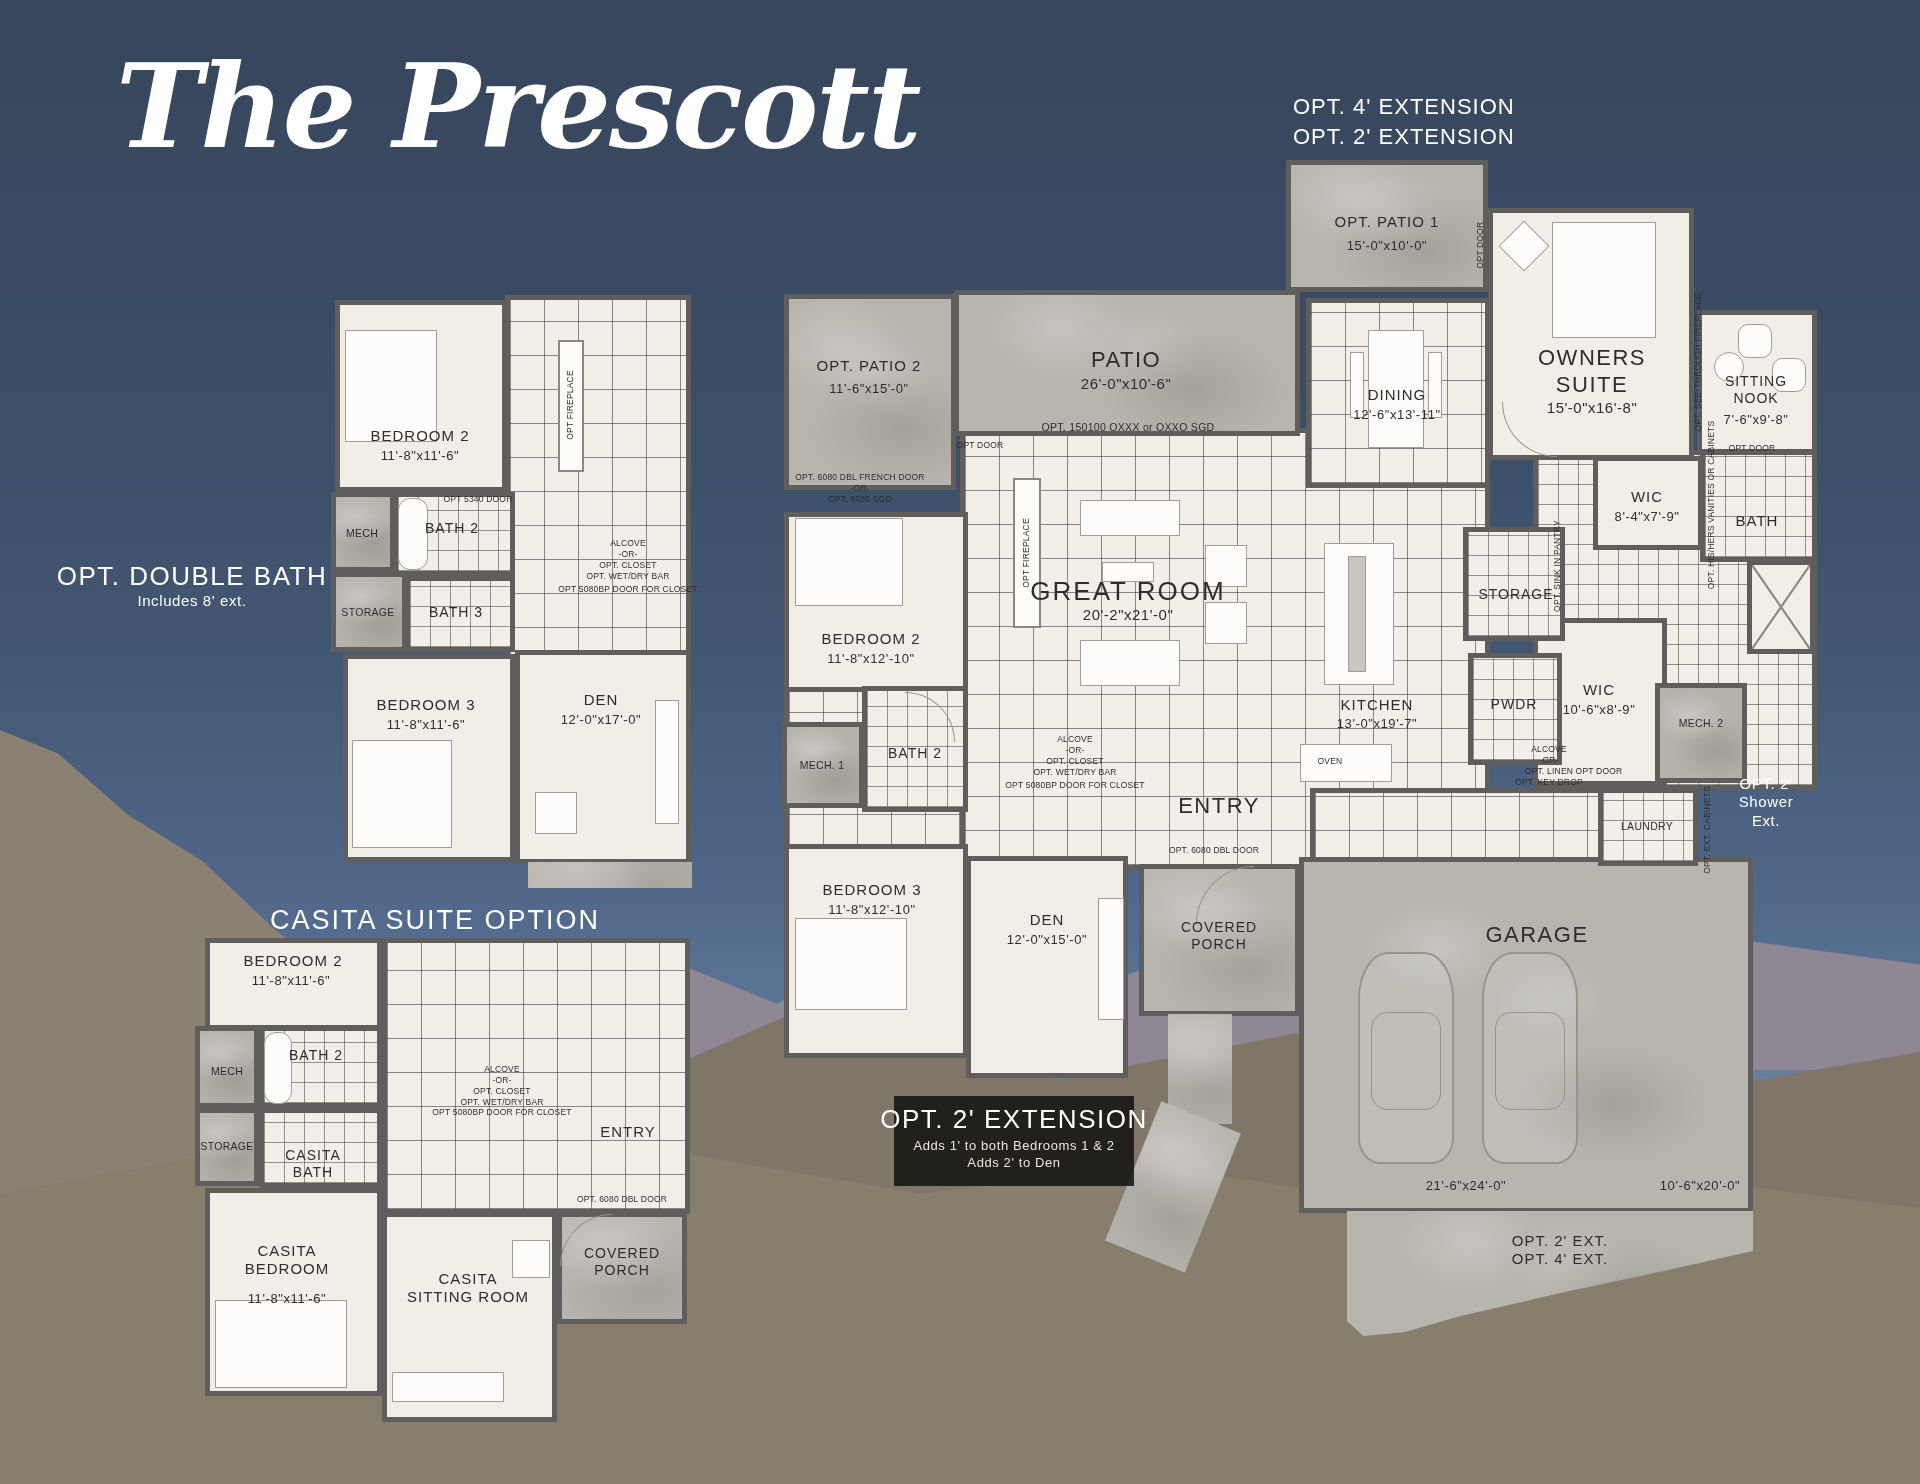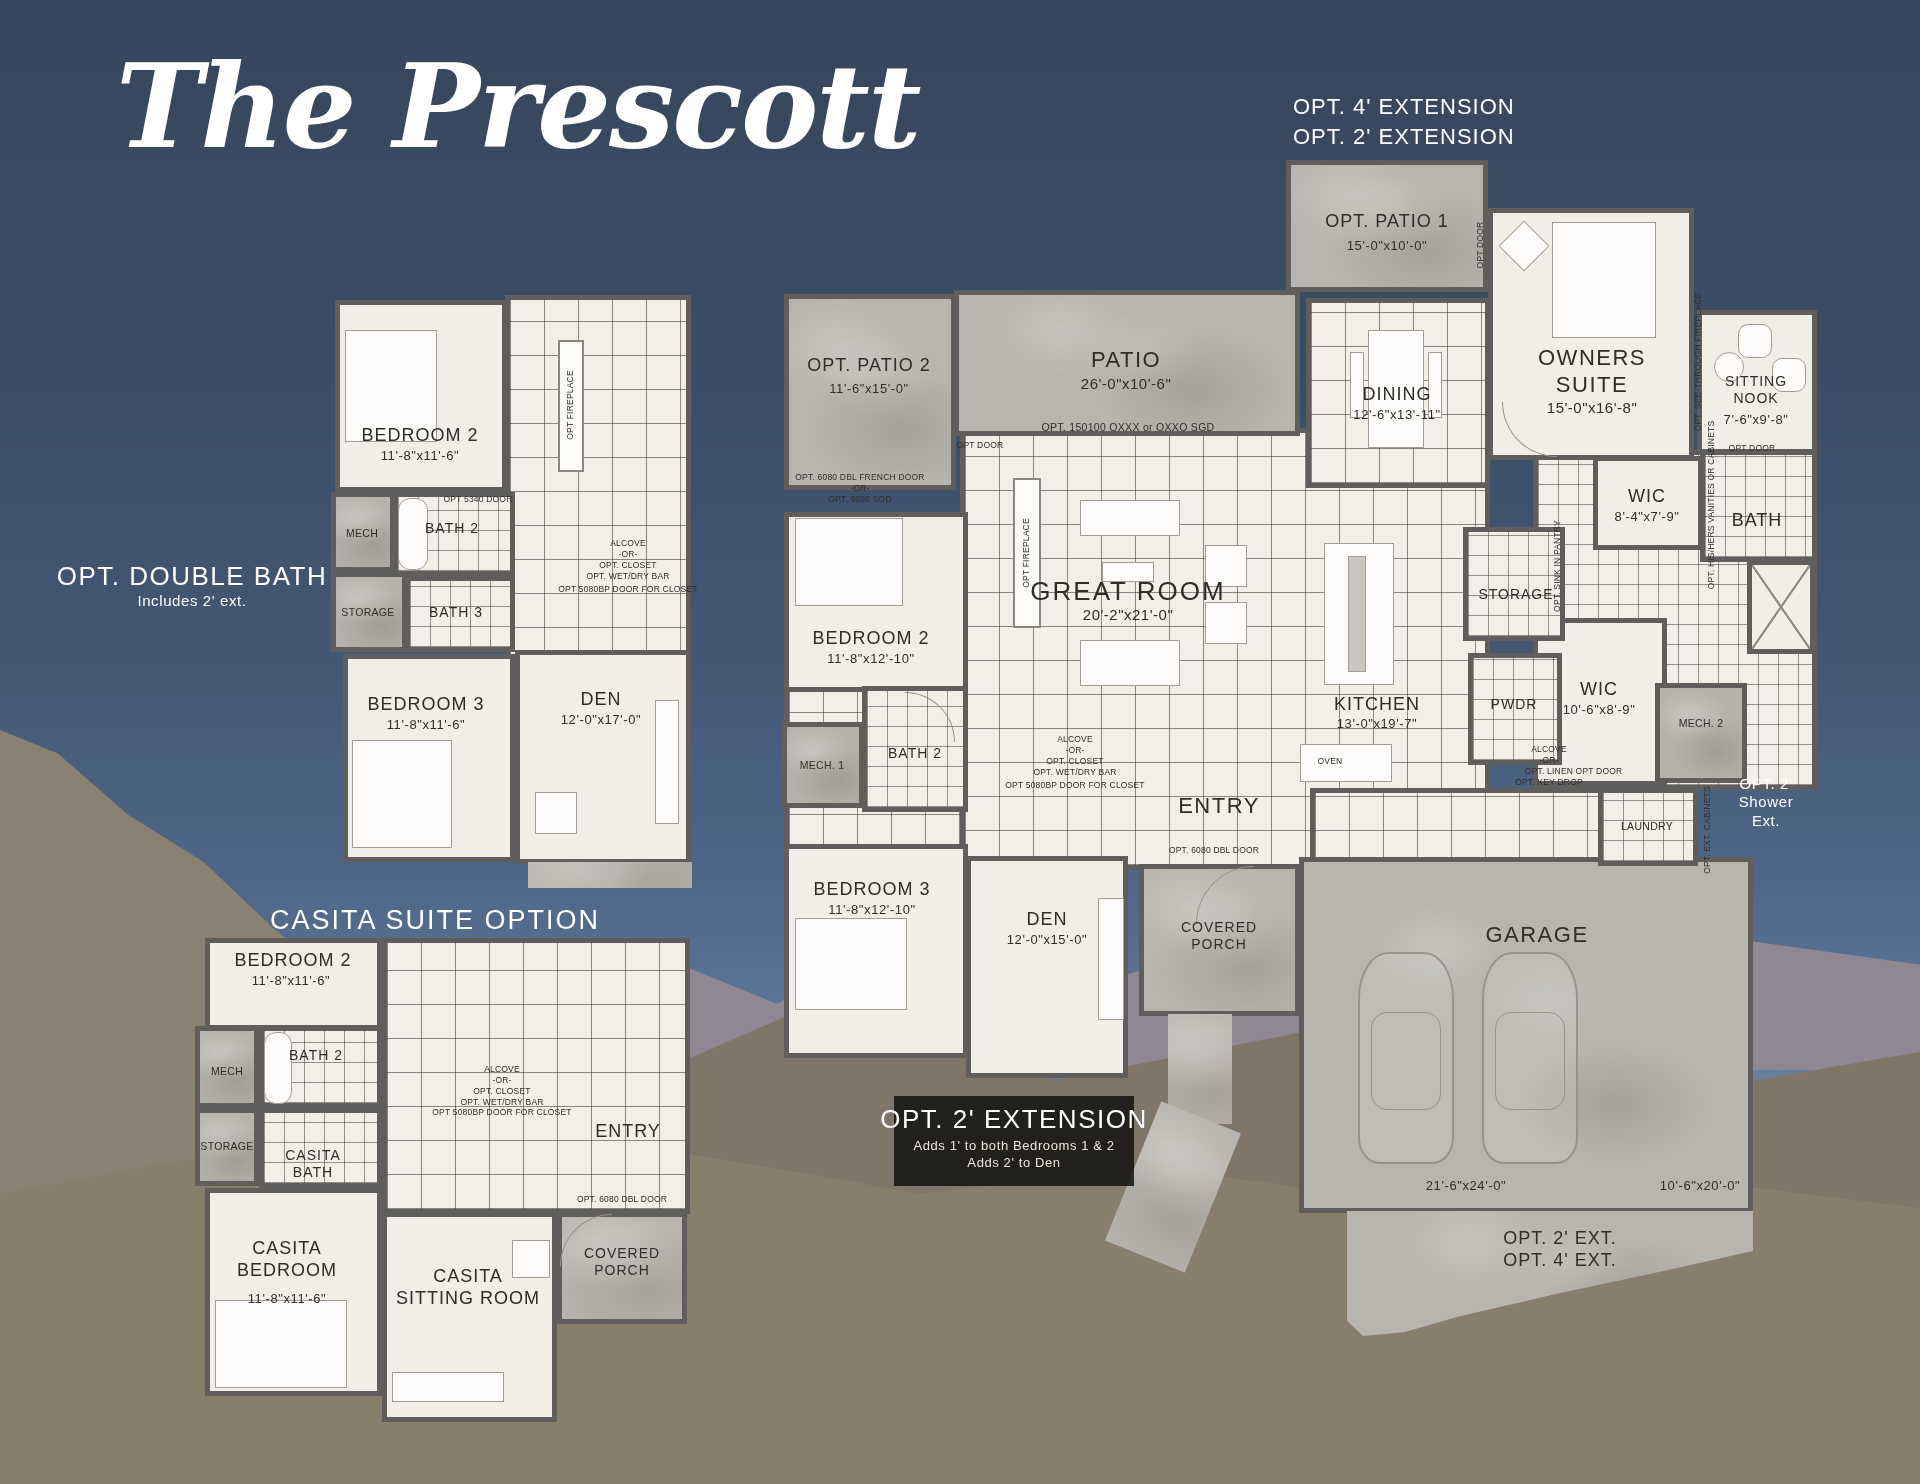--- a/index.html
+++ b/index.html
@@ -32,21 +32,21 @@
   
   .furn{position:absolute;box-sizing:border-box;background:#fdfcfa;border:1.5px solid #a19d96;}
   .round{border-radius:50%;}
   .car{position:absolute;box-sizing:border-box;border:2px solid #98948c;border-radius:30px 30px 22px 22px / 46px 46px 26px 26px;background:rgba(250,250,247,.12);}
   .car-cabin{position:absolute;left:11px;top:58px;right:11px;height:96px;border:1.5px solid #98948c;border-radius:16px;}
   .arc{position:absolute;box-sizing:border-box;border:1.5px solid #97938c;background:transparent;}
   
   .lbl{position:absolute;transform:translate(-50%,-50%);text-align:center;color:#2f2d2a;letter-spacing:.6px;white-space:pre-line;line-height:1.22;}
   .name-lg{font-size:26px;letter-spacing:2px;}
   .name{font-size:22px;letter-spacing:1.5px;}
-  .name-sm{font-size:18px;letter-spacing:1px;}
+  .name-sm{font-size:15px;letter-spacing:1px;}
   .name-xs{font-size:14px;letter-spacing:1px;}
   .dims{font-size:15px;letter-spacing:.5px;}
   .dims-sm{font-size:13px;}
   .tiny{font-size:10.5px;letter-spacing:.3px;}
   .micro{font-size:8.5px;letter-spacing:.2px;line-height:1.3;}
   .vert{writing-mode:vertical-rl;transform:translate(-50%,-50%) rotate(180deg);white-space:normal;}
   .white{color:#ffffff;}
   .brand{position:absolute;left:116px;top:38px;font-family:"DejaVu Serif",serif;font-style:italic;font-weight:bold;font-size:116px;color:#fff;letter-spacing:-2px;}
   .subtitle{position:absolute;left:204px;top:196px;font-family:"Liberation Serif",serif;font-size:39px;color:#fff;}
   .wnote{position:absolute;color:#fff;font-size:22px;letter-spacing:1px;line-height:1.35;white-space:pre-line;}
@@ -221,21 +221,21 @@
   <div class="room cream" style="left:343px;top:654px;width:172px;height:208px"></div>
   <div class="room cream" style="left:515px;top:650px;width:176px;height:214px"></div>
   <div class="room concrete noborder" style="left:528px;top:862px;width:164px;height:26px"></div>
   <div class="fp-strip" style="left:558px;top:340px;width:26px;height:132px"></div>
   <div class="furn" style="left:345px;top:330px;width:92px;height:112px"></div>
   <div class="furn" style="left:398px;top:498px;width:30px;height:72px;border-radius:12px"></div>
   <div class="furn" style="left:352px;top:740px;width:100px;height:108px"></div>
   <div class="furn" style="left:655px;top:700px;width:24px;height:124px"></div>
   <div class="furn" style="left:535px;top:792px;width:42px;height:42px"></div>
   <div class="lbl white wlabel" style="left:192px;top:577px">OPT. DOUBLE BATH</div>
-  <div class="lbl white" style="left:192px;top:601px;font-size:15px">Includes 2' ext.</div>
+  <div class="lbl white" style="left:192px;top:601px;font-size:15px">Includes 8' ext.</div>
   <div class="lbl name-sm" style="left:420px;top:436px">BEDROOM 2</div>
   <div class="lbl dims-sm" style="left:420px;top:456px">11'-8"x11'-6"</div>
   <div class="lbl tiny" style="left:362px;top:533px">MECH</div>
   <div class="lbl name-xs" style="left:452px;top:529px">BATH 2</div>
   <div class="lbl tiny" style="left:368px;top:612px">STORAGE</div>
   <div class="lbl name-xs" style="left:456px;top:613px">BATH 3</div>
   <div class="lbl name-sm" style="left:426px;top:705px">BEDROOM 3</div>
   <div class="lbl dims-sm" style="left:426px;top:725px">11'-8"x11'-6"</div>
   <div class="lbl name-sm" style="left:601px;top:700px">DEN</div>
   <div class="lbl dims-sm" style="left:601px;top:720px">12'-0"x17'-0"</div>

